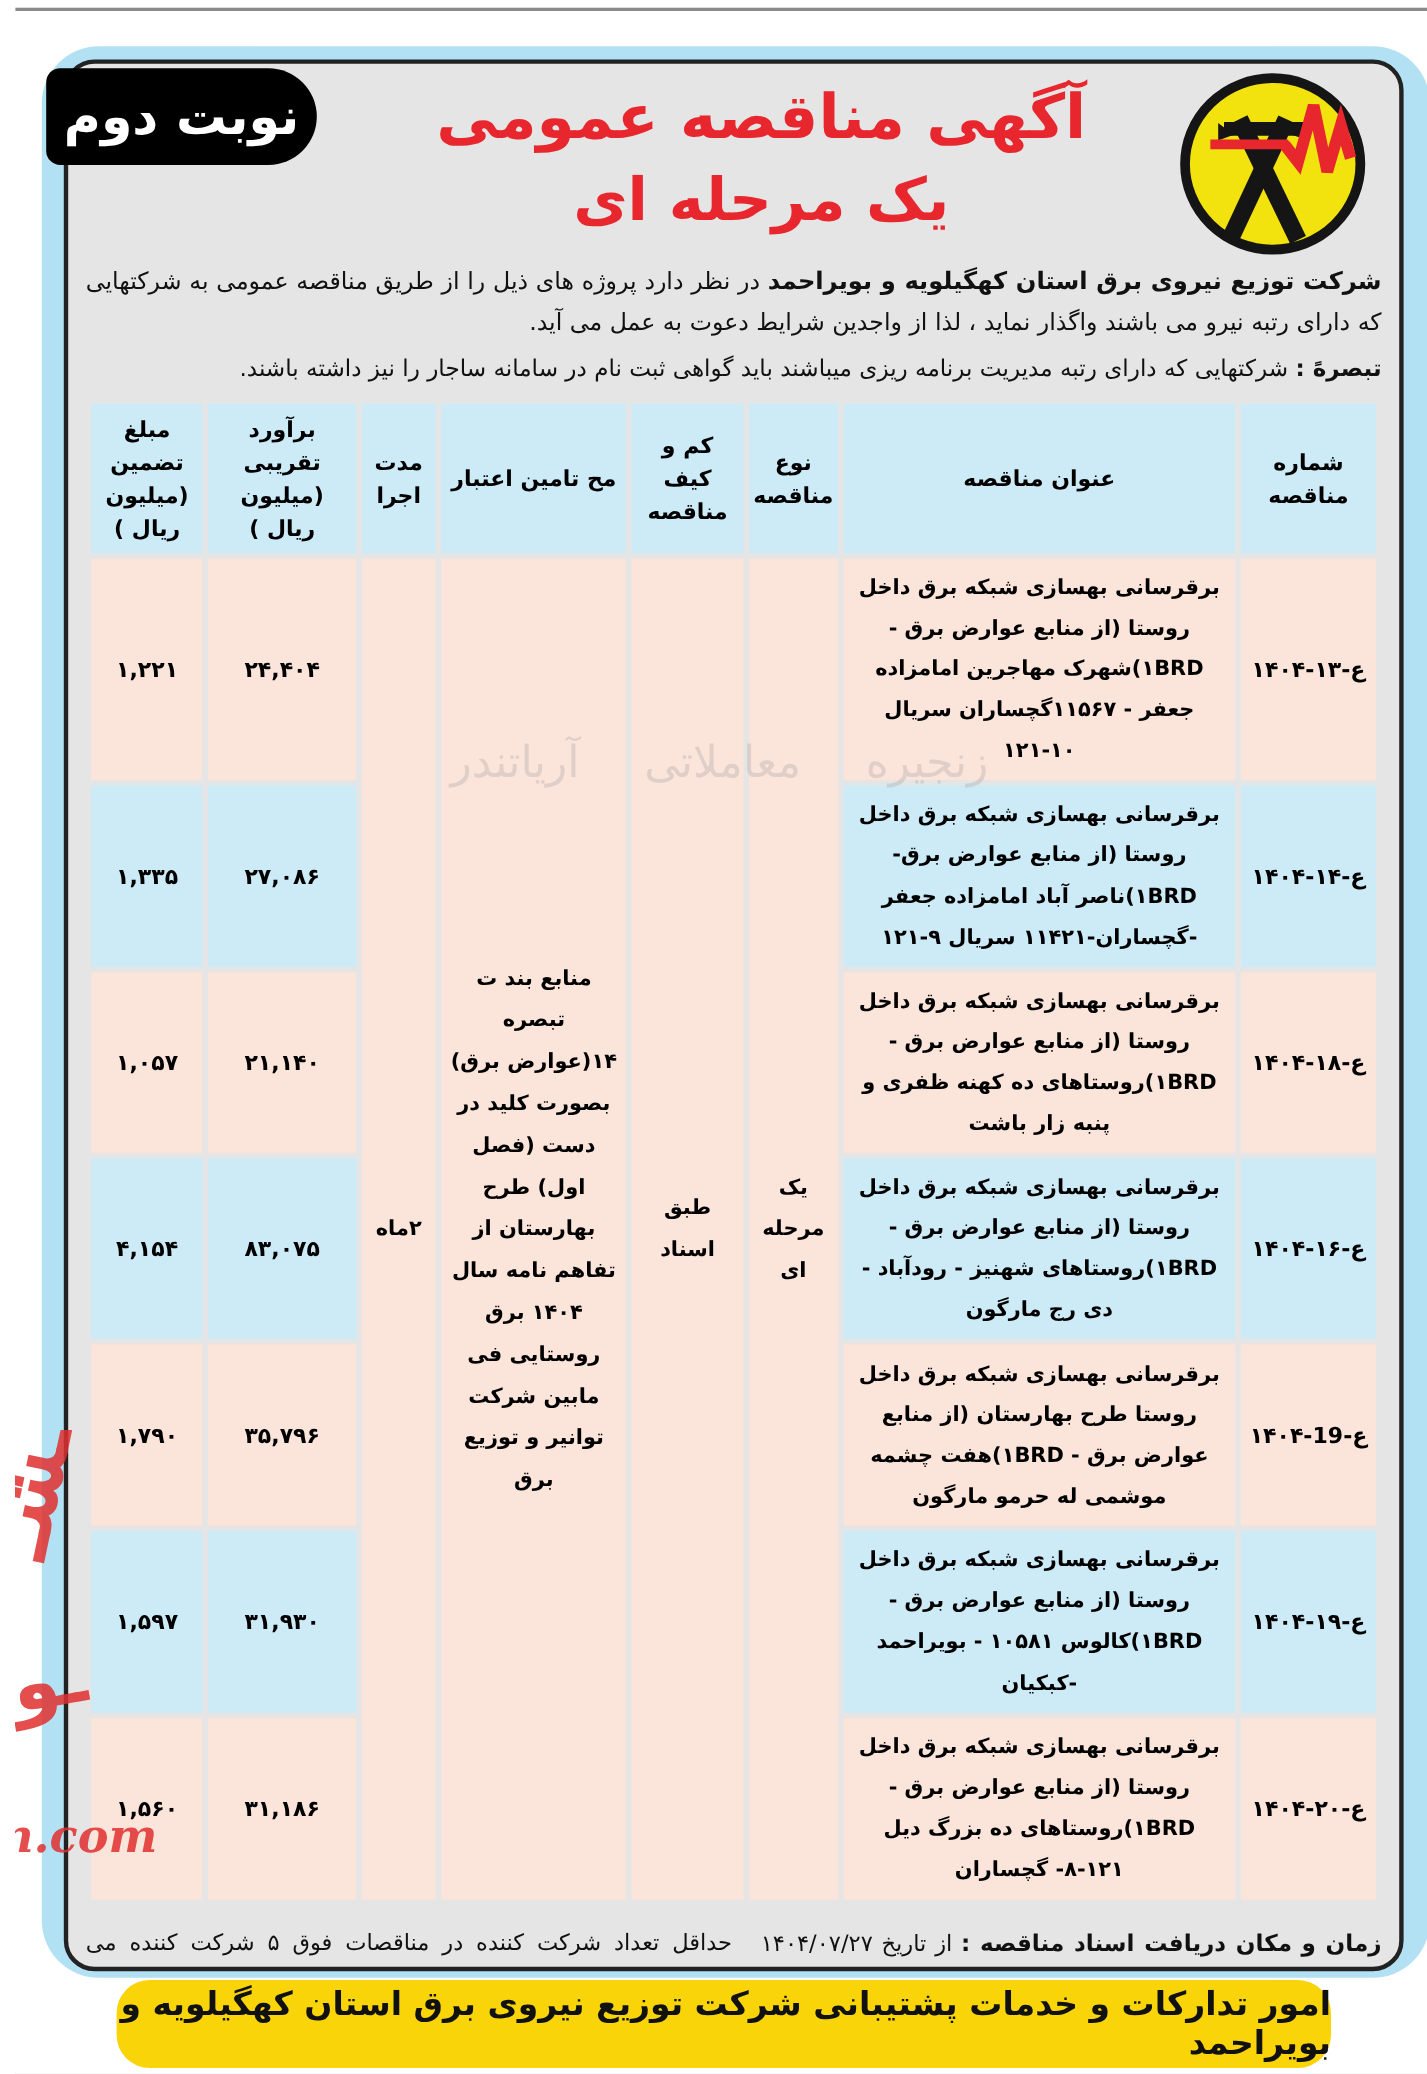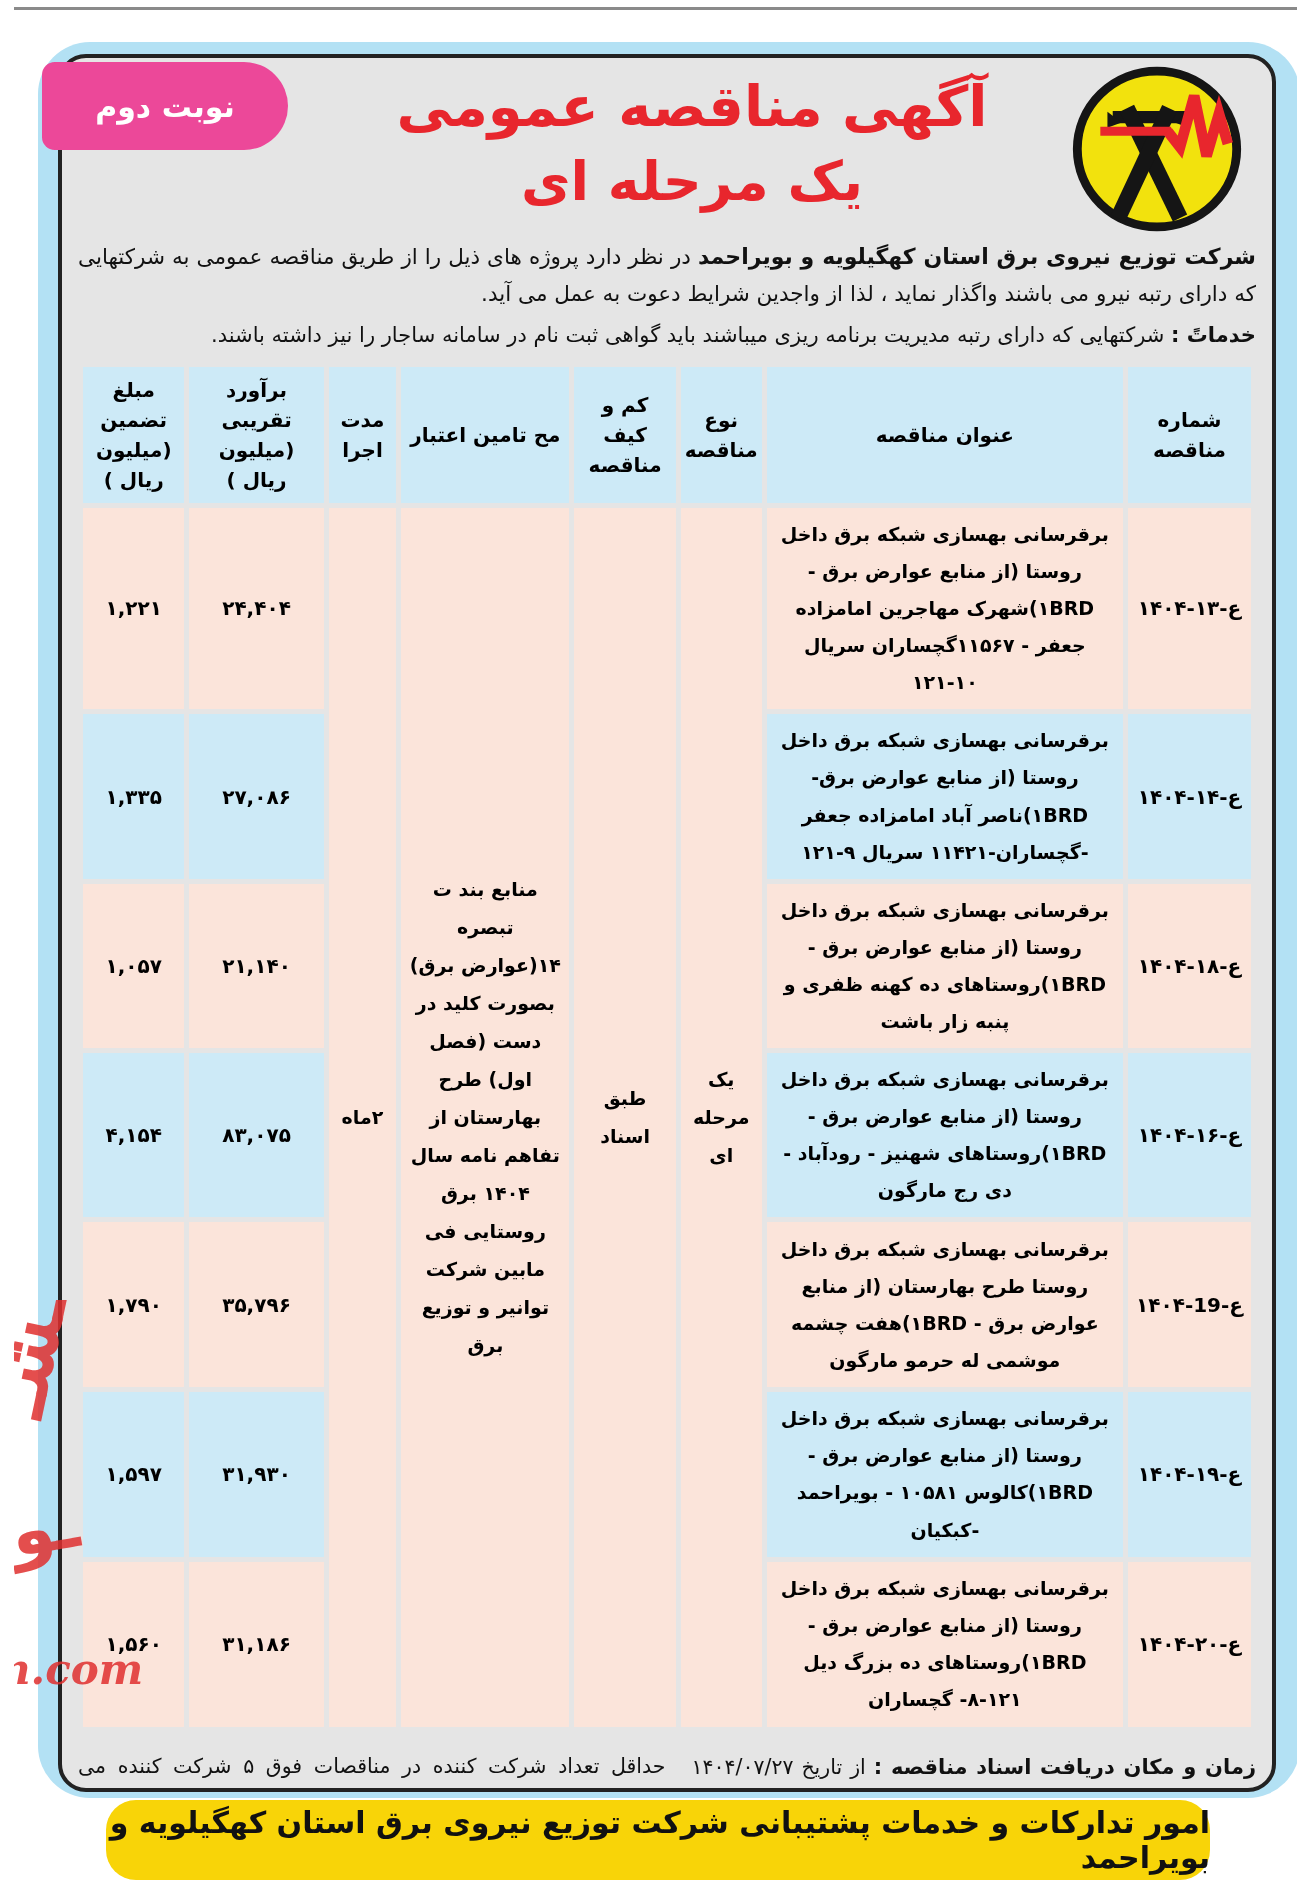--- a/index.html
+++ b/index.html
@@ -10,23 +10,23 @@
   .side-rule { position:absolute; right:2px; top:0; width:2px; height:1885px; background:#cccccc; }
 
   .backdrop { position:absolute; left:24px; top:42px; width:1262px; height:1756px;
     background:#b3e1f4; border-radius:52px; }
 
   .adbox { position:absolute; left:44px; top:54px; width:1218px; height:1738px;
     background:#e5e5e5; border:4px solid #222; border-radius:28px;
     padding:8px 16px 0 16px; overflow:hidden; }
 
   .badge { position:absolute; left:28px; top:62px; width:246px; height:88px;
-    background:#ec4899; color:#fff; border-radius:14px 48px 48px 14px;
+    background:#000000; color:#fff; border-radius:14px 48px 48px 14px;
     display:flex; align-items:center; justify-content:center;
-    font-size:30px; font-weight:bold; z-index:6; }
+    font-size:46px; font-weight:bold; z-index:6; }
 
   .head { position:relative; height:172px; }
   .logo-wrap { position:absolute; right:10px; top:-2px; width:178px; height:170px; }
   .title-wrap { position:absolute; right:250px; left:300px; top:2px; text-align:center;
     color:#e8262d; font-weight:bold; line-height:1.38; }
   .title-wrap .t1 { font-size:56px; }
   .title-wrap .t2 { font-size:54px; }
 
   .intro { font-size:21.5px; line-height:1.7; text-align:justify; color:#111; }
   .intro b { font-size:22px; }
@@ -95,21 +95,21 @@
         <path d="M56 38 L63 47 L71 18 L78 52 L85 28 L90 45" stroke="#e8262d" stroke-width="6" fill="none"></path>
       </svg>
     </div>
     <div class="title-wrap">
       <div class="t1">آگهی مناقصه عمومی</div>
       <div class="t2">یک مرحله ای</div>
     </div>
   </div>
 
   <p class="intro"><b>شرکت توزیع نیروی برق استان کهگیلویه و بویراحمد</b><span> در نظر دارد پروژه های ذیل را از طریق مناقصه عمومی به شرکتهایی که دارای رتبه نیرو می باشند واگذار نماید ، لذا از واجدین شرایط دعوت به عمل می آید.</span></p>
-  <p class="note"><b>خدماتً :</b><span> شرکتهایی که دارای رتبه مدیریت برنامه ریزی میباشند باید گواهی ثبت نام در سامانه ساجار را نیز داشته باشند.</span></p>
+  <p class="note"><b>تبصرهً :</b><span> شرکتهایی که دارای رتبه مدیریت برنامه ریزی میباشند باید گواهی ثبت نام در سامانه ساجار را نیز داشته باشند.</span></p>
 
   <table class="tenders">
     <colgroup>
       <col style="width:10%">
         <col style="width:32%">
         <col style="width:7%">
         <col style="width:9%">
       <col style="width:15%">
         <col style="width:6%">
         <col style="width:12%">
@@ -184,20 +184,21 @@
     </div>
     <div class="col col-left">
       <p>حداقل تعداد شرکت کننده در مناقصات فوق ۵ شرکت کننده می باشد.</p>
 
     </div>
   </div>
 
 </div>
 
 <div class="wm-aria">
+  <div class="wm-fa">زنجیره معاملاتی آریاتندر</div>
 </div>
 
 <div class="wm-red">
   <span class="scr1">ـشـ</span>
   <span class="scr2">ـور</span>
   <span class="site">n.com</span>
 </div>
 
 <div class="footer-bar">
   <span>امور تدارکات و خدمات پشتیبانی شرکت توزیع نیروی برق استان کهگیلویه و بویراحمد</span>

